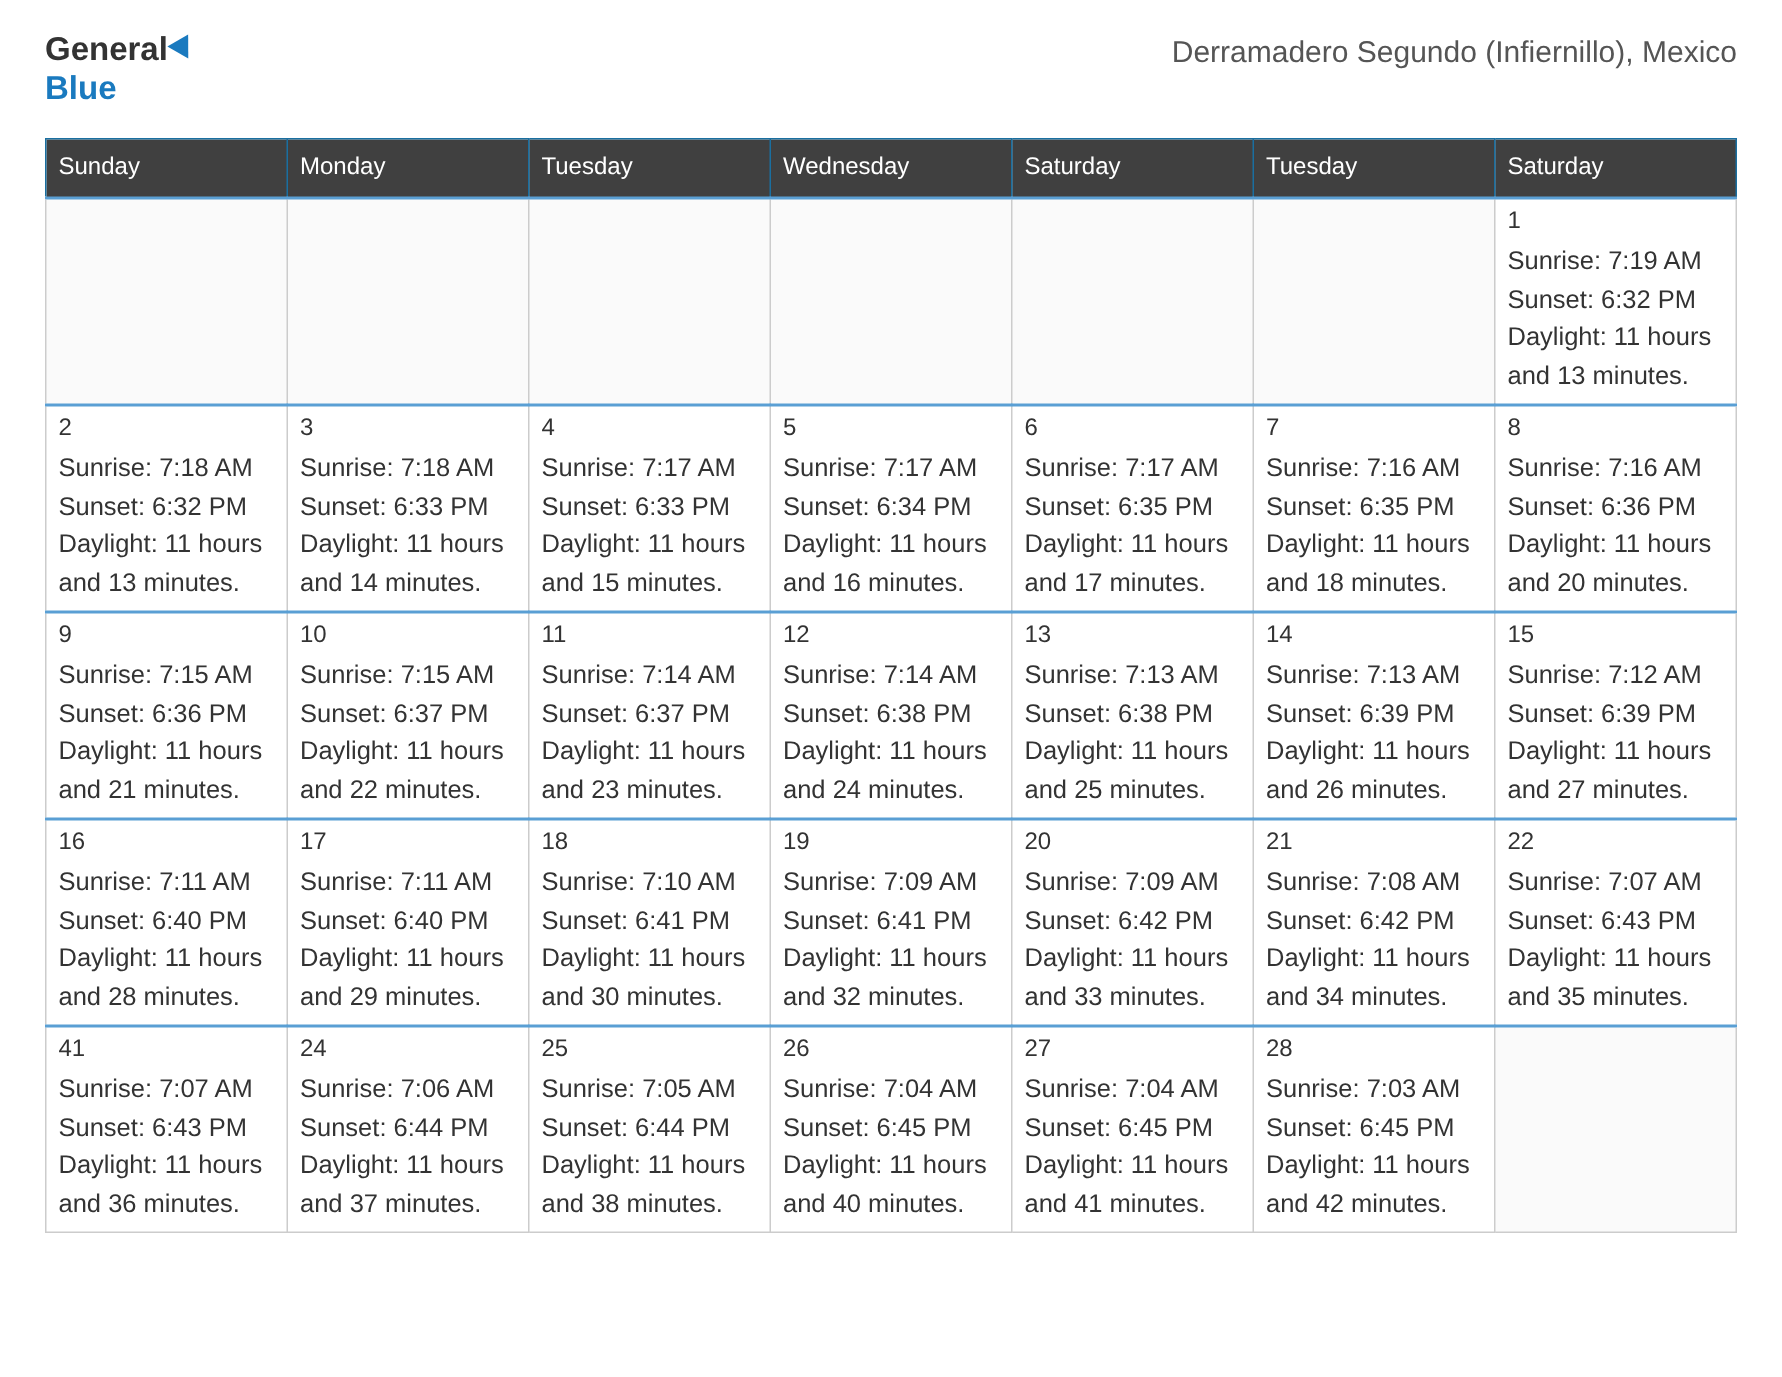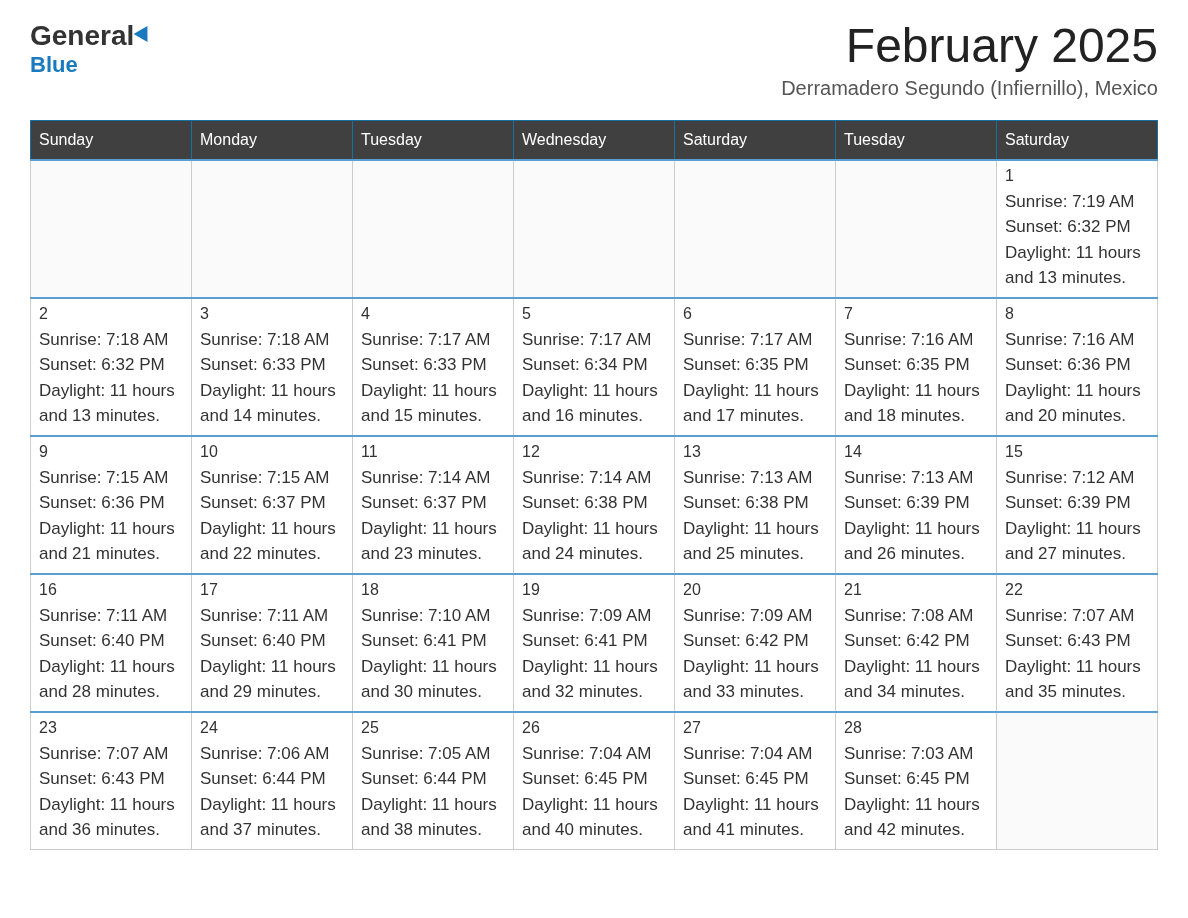--- a/index.html
+++ b/index.html
@@ -14,21 +14,21 @@
       justify-content: space-between;
       align-items: flex-start;
       margin-bottom: 20px;
     }
     .logo {
       display: flex;
       flex-direction: column;
       align-items: flex-start;
     }
     .logo-general {
-      font-size: 28px;
+      font-size: 22px;
       font-weight: bold;
       color: #333;
     }
     .logo-blue {
       font-size: 22px;
       font-weight: bold;
       color: #1a7abf;
     }
     .logo-triangle {
       display: inline-block;
@@ -105,21 +105,20 @@
 
 <div class="header">
   <div class="logo">
     <div class="logo-top-row">
       <span class="logo-general">General</span>
       <span class="logo-triangle"></span>
     </div>
     <span class="logo-blue">Blue</span>
   </div>
   <div class="title-block">
-    <div class="month-title">February 2025</div>
     <div class="location-title">Derramadero Segundo (Infiernillo), Mexico</div>
   </div>
 </div>
 
 <table class="calendar">
   <thead>
     <tr>
     <th>Sunday</th>
         <th>Monday</th>
         <th>Tuesday</th>
@@ -227,21 +226,21 @@
           <span class="day-number">21</span>
           <div class="day-info">Sunrise: 7:08 AM<br>Sunset: 6:42 PM<br>Daylight: 11 hours and 34 minutes.</div>
         </td>
         <td>
           <span class="day-number">22</span>
           <div class="day-info">Sunrise: 7:07 AM<br>Sunset: 6:43 PM<br>Daylight: 11 hours and 35 minutes.</div>
         </td>
       </tr>
       <tr>
         <td>
-          <span class="day-number">23</span>
+          <span class="day-number">41</span>
           <div class="day-info">Sunrise: 7:07 AM<br>Sunset: 6:43 PM<br>Daylight: 11 hours and 36 minutes.</div>
         </td>
         <td>
           <span class="day-number">24</span>
           <div class="day-info">Sunrise: 7:06 AM<br>Sunset: 6:44 PM<br>Daylight: 11 hours and 37 minutes.</div>
         </td>
         <td>
           <span class="day-number">25</span>
           <div class="day-info">Sunrise: 7:05 AM<br>Sunset: 6:44 PM<br>Daylight: 11 hours and 38 minutes.</div>
         </td>

